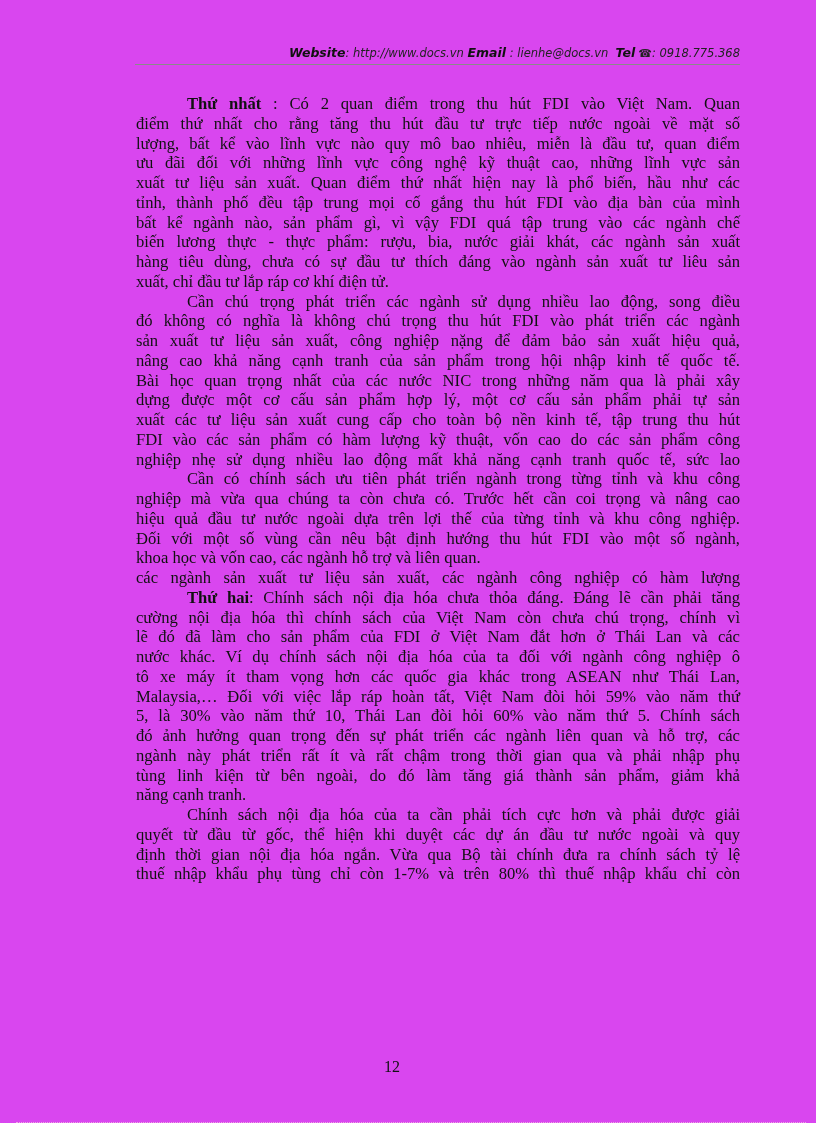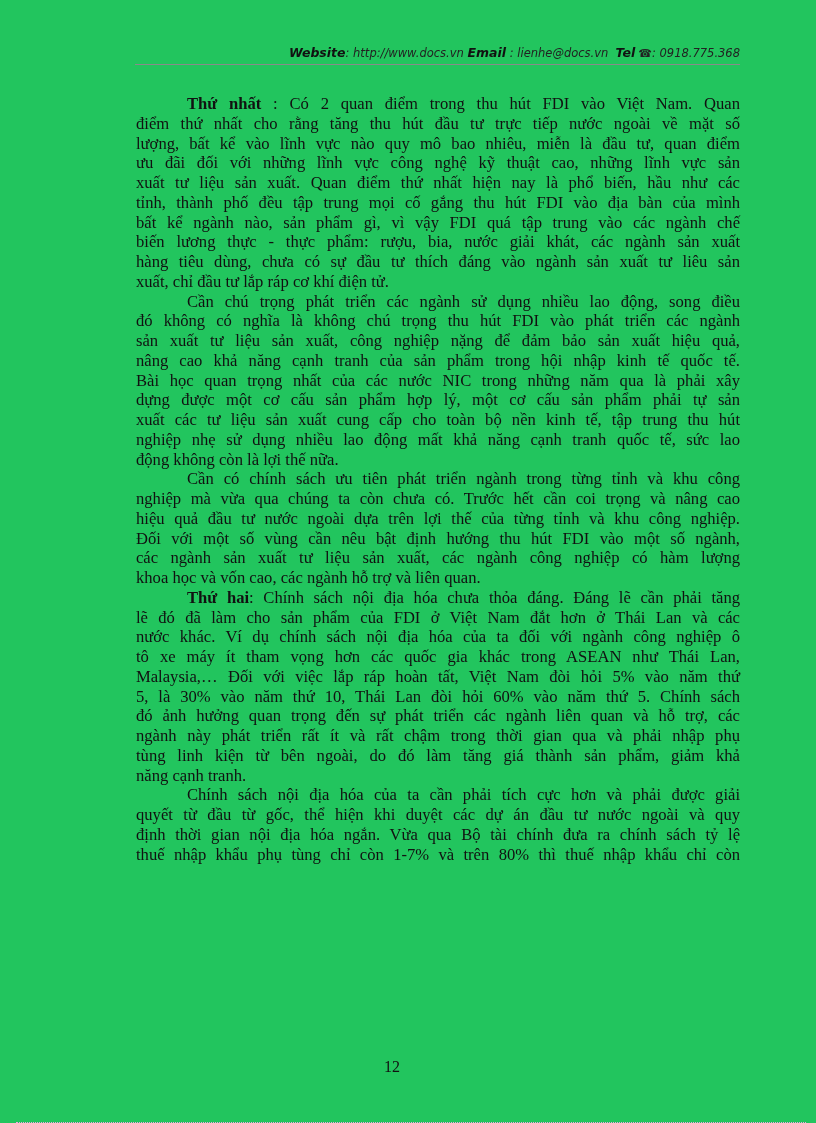--- a/index.html
+++ b/index.html
@@ -13,21 +13,21 @@
     position: relative;
     overflow: hidden;
     font-family: "Liberation Serif", "DejaVu Serif", serif;
     color: #111111;
   }
   .page {
     position: absolute;
     left: 0; top: 0;
     width: 816px;
     height: 1123px;
-    background: #22c55e;
+    background: #d946ef;
   }
   .header {
     position: absolute;
     left: 135px;
     top: 44px;
     width: 605px;
     height: 20px;
     border-bottom: 1px solid #8a8a8a;
     font-family: "DejaVu Sans", "Liberation Sans", sans-serif;
     font-style: italic;
@@ -125,37 +125,38 @@
         <span class="line last"><span>xuất, chỉ đầu tư lắp ráp cơ khí điện tử.</span></span>
       </div>
       <div class="para">
         <span class="line first"><span>Cần chú trọng phát triển các ngành sử dụng nhiều lao động, song điều</span></span>
         <span class="line"><span>đó không có nghĩa là không chú trọng thu hút FDI vào phát triển các ngành</span></span>
         <span class="line"><span>sản xuất tư liệu sản xuất, công nghiệp nặng để đảm bảo sản xuất hiệu quả,</span></span>
         <span class="line"><span>nâng cao khả năng cạnh tranh của sản phẩm trong hội nhập kinh tế quốc tế.</span></span>
         <span class="line"><span>Bài học quan trọng nhất của các nước NIC trong những năm qua là phải xây</span></span>
         <span class="line"><span>dựng được một cơ cấu sản phẩm hợp lý, một cơ cấu sản phẩm phải tự sản</span></span>
         <span class="line"><span>xuất các tư liệu sản xuất cung cấp cho toàn bộ nền kinh tế, tập trung thu hút</span></span>
+        <span class="line"><span>FDI vào các sản phẩm có hàm lượng kỹ thuật, vốn cao do các sản phẩm công</span></span>
         <span class="line"><span>nghiệp nhẹ sử dụng nhiều lao động mất khả năng cạnh tranh quốc tế, sức lao</span></span>
-        <span class="line last"><span>động không còn là lợi thế nữa.</span></span>
       </div>
       <div class="para">
         <span class="line first"><span>Cần có chính sách ưu tiên phát triển ngành trong từng tỉnh và khu công</span></span>
         <span class="line"><span>nghiệp mà vừa qua chúng ta còn chưa có. Trước hết cần coi trọng và nâng cao</span></span>
         <span class="line"><span>hiệu quả đầu tư nước ngoài dựa trên lợi thế của từng tỉnh và khu công nghiệp.</span></span>
         <span class="line"><span>Đối với một số vùng cần nêu bật định hướng thu hút FDI vào một số ngành,</span></span>
+        <span class="line last"><span>khoa học và vốn cao, các ngành hỗ trợ và liên quan.</span></span>
         <span class="line"><span>các ngành sản xuất tư liệu sản xuất, các ngành công nghiệp có hàm lượng</span></span>
-        <span class="line last"><span>khoa học và vốn cao, các ngành hỗ trợ và liên quan.</span></span>
       </div>
       <div class="para">
         <span class="line first"><span class="lead">Thứ hai</span><span>: Chính sách nội địa hóa chưa thỏa đáng. Đáng lẽ cần phải tăng</span></span>
+        <span class="line"><span>cường nội địa hóa thì chính sách của Việt Nam còn chưa chú trọng, chính vì</span></span>
         <span class="line"><span>lẽ đó đã làm cho sản phẩm của FDI ở Việt Nam đắt hơn ở Thái Lan và các</span></span>
         <span class="line"><span>nước khác. Ví dụ chính sách nội địa hóa của ta đối với ngành công nghiệp ô</span></span>
         <span class="line"><span>tô xe máy ít tham vọng hơn các quốc gia khác trong ASEAN như Thái Lan,</span></span>
-        <span class="line"><span>Malaysia,… Đối với việc lắp ráp hoàn tất, Việt Nam đòi hỏi 5% vào năm thứ</span></span>
+        <span class="line"><span>Malaysia,… Đối với việc lắp ráp hoàn tất, Việt Nam đòi hỏi 59% vào năm thứ</span></span>
         <span class="line"><span>5, là 30% vào năm thứ 10, Thái Lan đòi hỏi 60% vào năm thứ 5. Chính sách</span></span>
         <span class="line"><span>đó ảnh hưởng quan trọng đến sự phát triển các ngành liên quan và hỗ trợ, các</span></span>
         <span class="line"><span>ngành này phát triển rất ít và rất chậm trong thời gian qua và phải nhập phụ</span></span>
         <span class="line"><span>tùng linh kiện từ bên ngoài, do đó làm tăng giá thành sản phẩm, giảm khả</span></span>
         <span class="line last"><span>năng cạnh tranh.</span></span>
       </div>
       <div class="para">
         <span class="line first"><span>Chính sách nội địa hóa của ta cần phải tích cực hơn và phải được giải</span></span>
         <span class="line"><span>quyết từ đầu từ gốc, thể hiện khi duyệt các dự án đầu tư nước ngoài và quy</span></span>
         <span class="line"><span>định thời gian nội địa hóa ngắn. Vừa qua Bộ tài chính đưa ra chính sách tỷ lệ</span></span>

